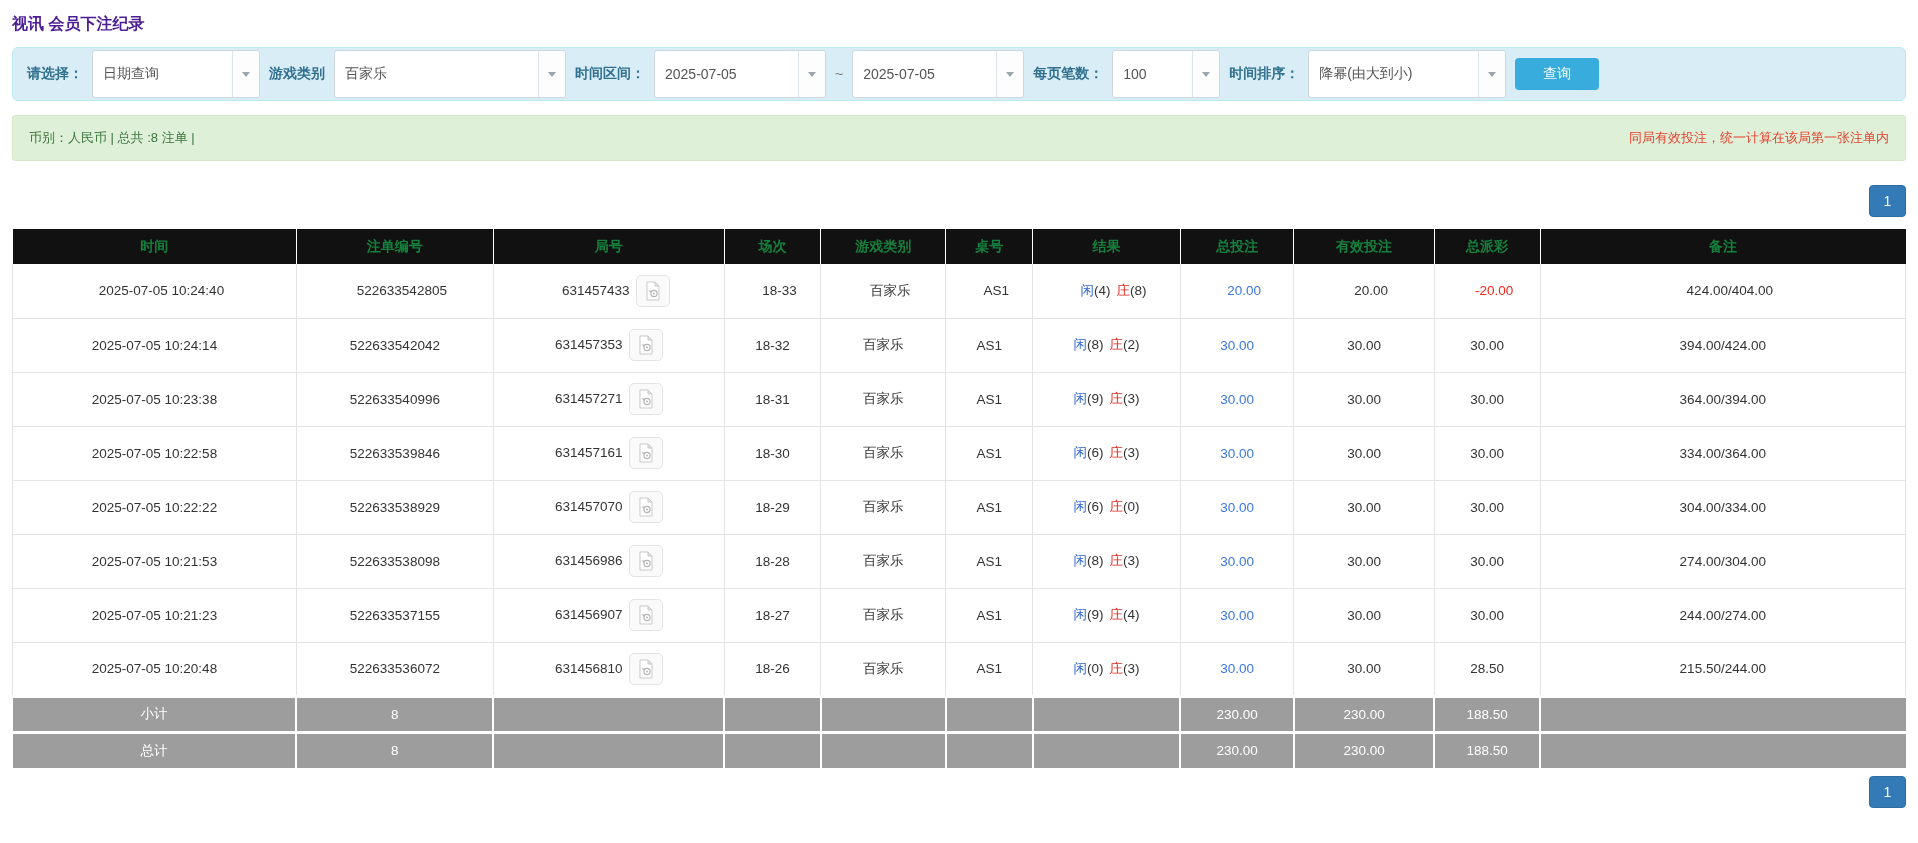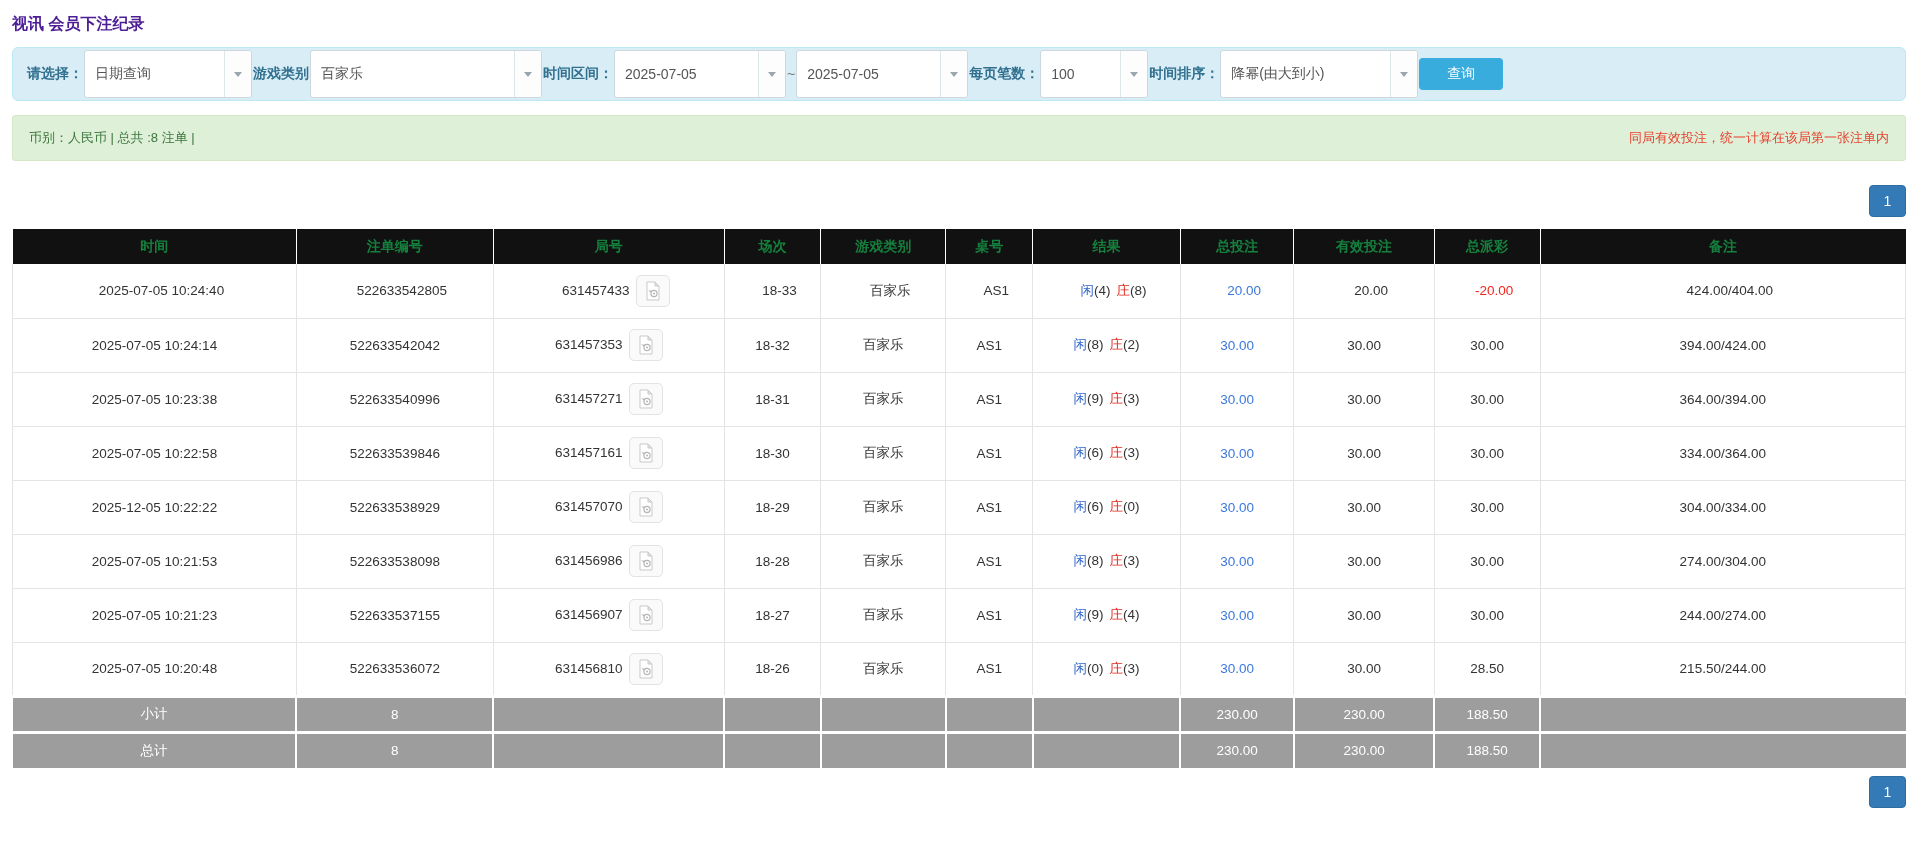--- a/index.html
+++ b/index.html
@@ -9,21 +9,21 @@
     background:#fff; color:#333;
     font-family:"Liberation Sans", sans-serif;
   }
   .container { padding:0 12px; }
 
   .page-title { font-size:16px; font-weight:700; color:#4c1d95; margin:14px 0 12px 0; }
 
   
   .filter-bar {
     background:#d9edf7; border:1px solid #bce8f1; border-radius:6px;
-    height:54px; display:flex; align-items:center; padding:0 14px; gap:1px;
+    height:54px; display:flex; align-items:center; padding:0 14px; gap:9px;
   }
   .f-label { color:#31708f; font-weight:bold; font-size:14px; white-space:nowrap; }
   .select {
     display:flex; height:48px; background:#fff;
     border:1px solid #ccd8dd; border-radius:3px; overflow:hidden;
   }
   .select .val { padding:0 10px; display:flex; align-items:center; font-size:14px; color:#555; flex:1; white-space:nowrap; }
   .select .arrow-box { width:27px; border-left:1px solid #dde6e9; display:flex; align-items:center; justify-content:center; background:#fdfdfd; }
   .caret { width:0; height:0; border-left:4px solid transparent; border-right:4px solid transparent; border-top:5px solid #98a6ad; }
   .w1{width:168px} .w2{width:232px} .w3{width:172px} .w4{width:172px} .w5{width:108px} .w6{width:198px}
@@ -273,21 +273,21 @@
     <td>
       <span class="res-player">闲</span><span class="res-num">(6)</span><span class="res-banker">庄</span><span class="res-num">(3)</span>
     </td>
     <td><a class="bet-link">30.00</a></td>
     <td>30.00</td>
     <td>30.00</td>
     <td>334.00/364.00</td>
   </tr>
 
   <tr>
-    <td>2025-12-05 10:22:22</td>
+    <td>2025-07-05 10:22:22</td>
     <td>522633538929</td>
     <td>
       <span>631457070</span><button class="video-btn">
               <svg width="18" height="20" viewBox="0 0 18 20" aria-hidden="true">
         <path d="M3 1 h8 l4 4 v14 h-12 z" fill="#ffffff" stroke="#c9c9c9"></path>
         <path d="M11 1 l4 4 h-4 z" fill="#e4e4e4" stroke="#c9c9c9"></path>
         <circle cx="10" cy="12.5" r="3.1" fill="none" stroke="#b5b5b5" stroke-width="1.2"></circle>
         <circle cx="10" cy="12.5" r="1" fill="#b5b5b5"></circle>
         <path d="M4.2 9.6 l3.2 2.1 v-2.1 z" fill="#b5b5b5"></path>
       </svg>

